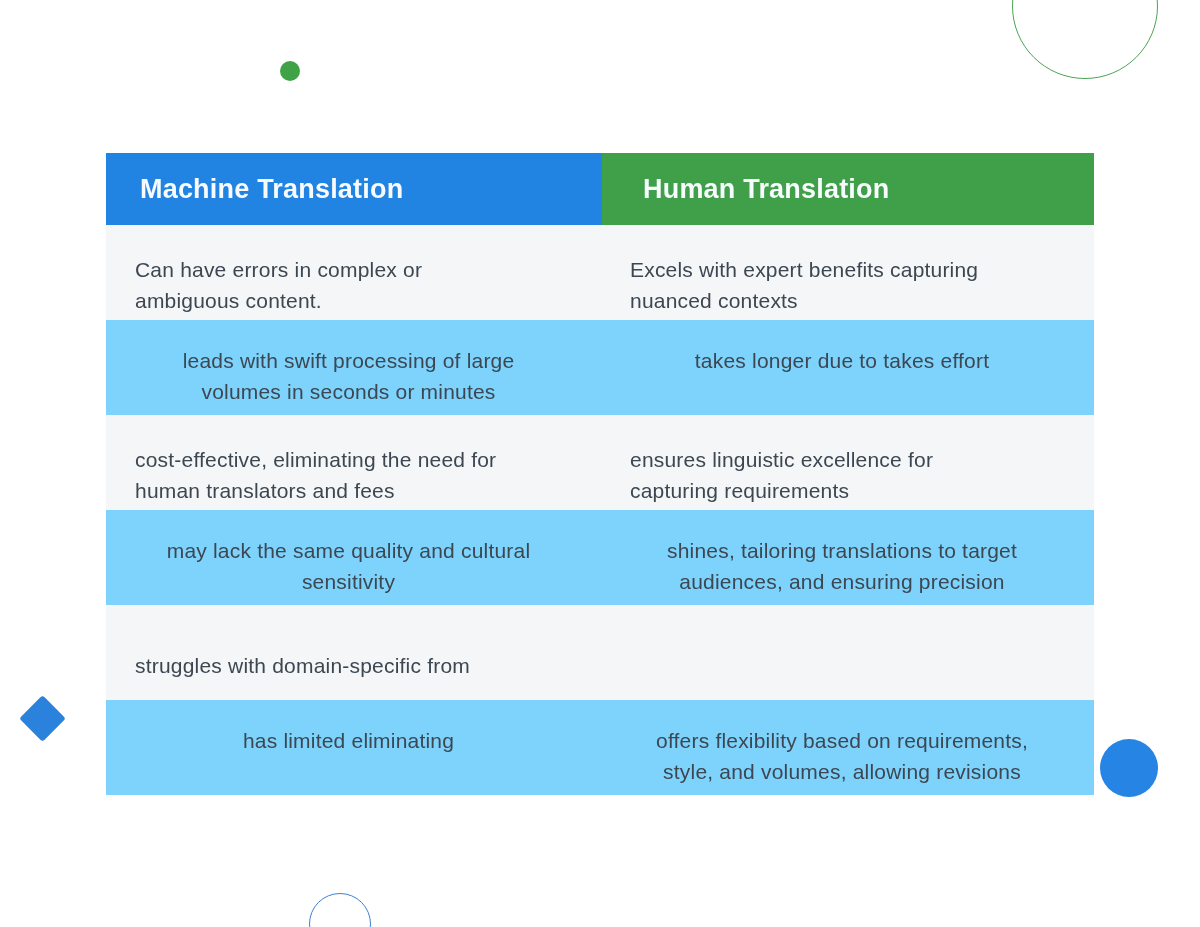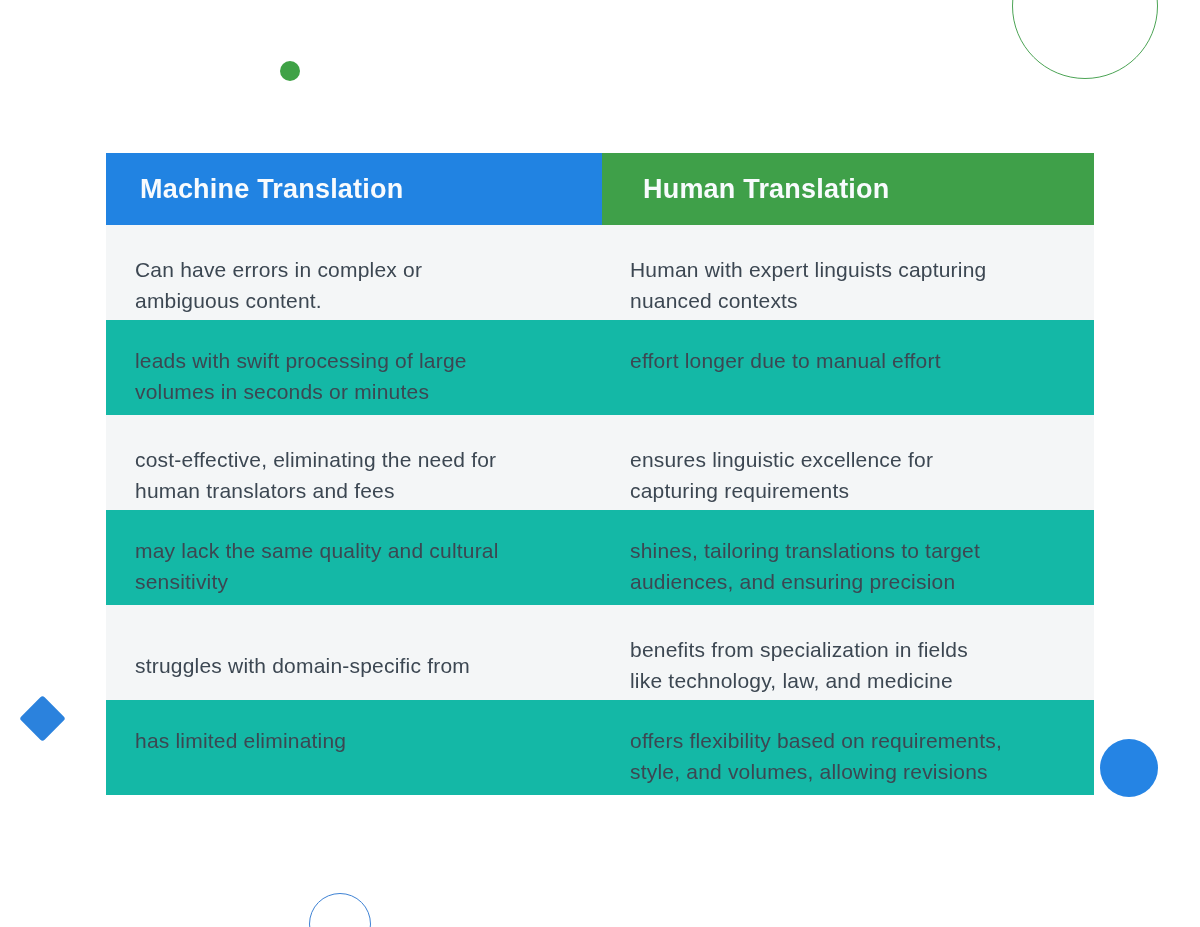--- a/index.html
+++ b/index.html
@@ -54,21 +54,21 @@
     font-size: 27px;
     font-weight: 700;
     letter-spacing: 0.2px;
     padding-left: 34px;
   }
   .header-cell.machine { width: 496px; }
   .header-cell.human   { width: 492px; padding-left: 41px; }
 
   .body-row { display: flex; height: 95px; }
   .body-row.odd  { background: #f4f6f7; align-items: center; }
-  .body-row.even { background: #14b8a6; }
+  .body-row.even { background: #7dd3fc; text-align: center; }
   .body-cell {
     font-size: 21px;
     line-height: 31px;
     color: #3c4752;
     letter-spacing: 0.2px;
     white-space: pre-line;
     padding: 25px 40px 0 29px;
   }
   .body-cell.machine { width: 496px; }
   .body-cell.human   { width: 492px; padding-left: 28px; }
@@ -85,44 +85,42 @@
 <div class="table-wrap">
 
   <div class="header-row">
     <div class="header-cell machine" style="background-color: rgb(33, 131, 226);">Machine Translation</div>
     <div class="header-cell human" style="background-color: rgb(63, 160, 73);">Human Translation</div>
   </div>
 
   <div class="body-row odd">
     <div class="body-cell machine">Can have errors in complex or
 ambiguous content.</div>
-    <div class="body-cell human">Human with expert linguists capturing
+    <div class="body-cell human">Excels with expert benefits capturing
 nuanced contexts</div>
   </div>
   <div class="body-row even">
     <div class="body-cell machine">leads with swift processing of large
 volumes in seconds or minutes</div>
-    <div class="body-cell human">effort longer due to manual effort</div>
+    <div class="body-cell human">takes longer due to takes effort</div>
   </div>
   <div class="body-row odd">
     <div class="body-cell machine">cost-effective, eliminating the need for
 human translators and fees</div>
     <div class="body-cell human">ensures linguistic excellence for
 capturing requirements</div>
   </div>
   <div class="body-row even">
     <div class="body-cell machine">may lack the same quality and cultural
 sensitivity</div>
     <div class="body-cell human">shines, tailoring translations to target
 audiences, and ensuring precision</div>
   </div>
   <div class="body-row odd">
     <div class="body-cell machine">struggles with domain-specific from</div>
-    <div class="body-cell human">benefits from specialization in fields
-like technology, law, and medicine</div>
   </div>
   <div class="body-row even">
     <div class="body-cell machine">has limited eliminating</div>
     <div class="body-cell human">offers flexibility based on requirements,
 style, and volumes, allowing revisions</div>
   </div>
 
 </div>
 
 </body></html>

